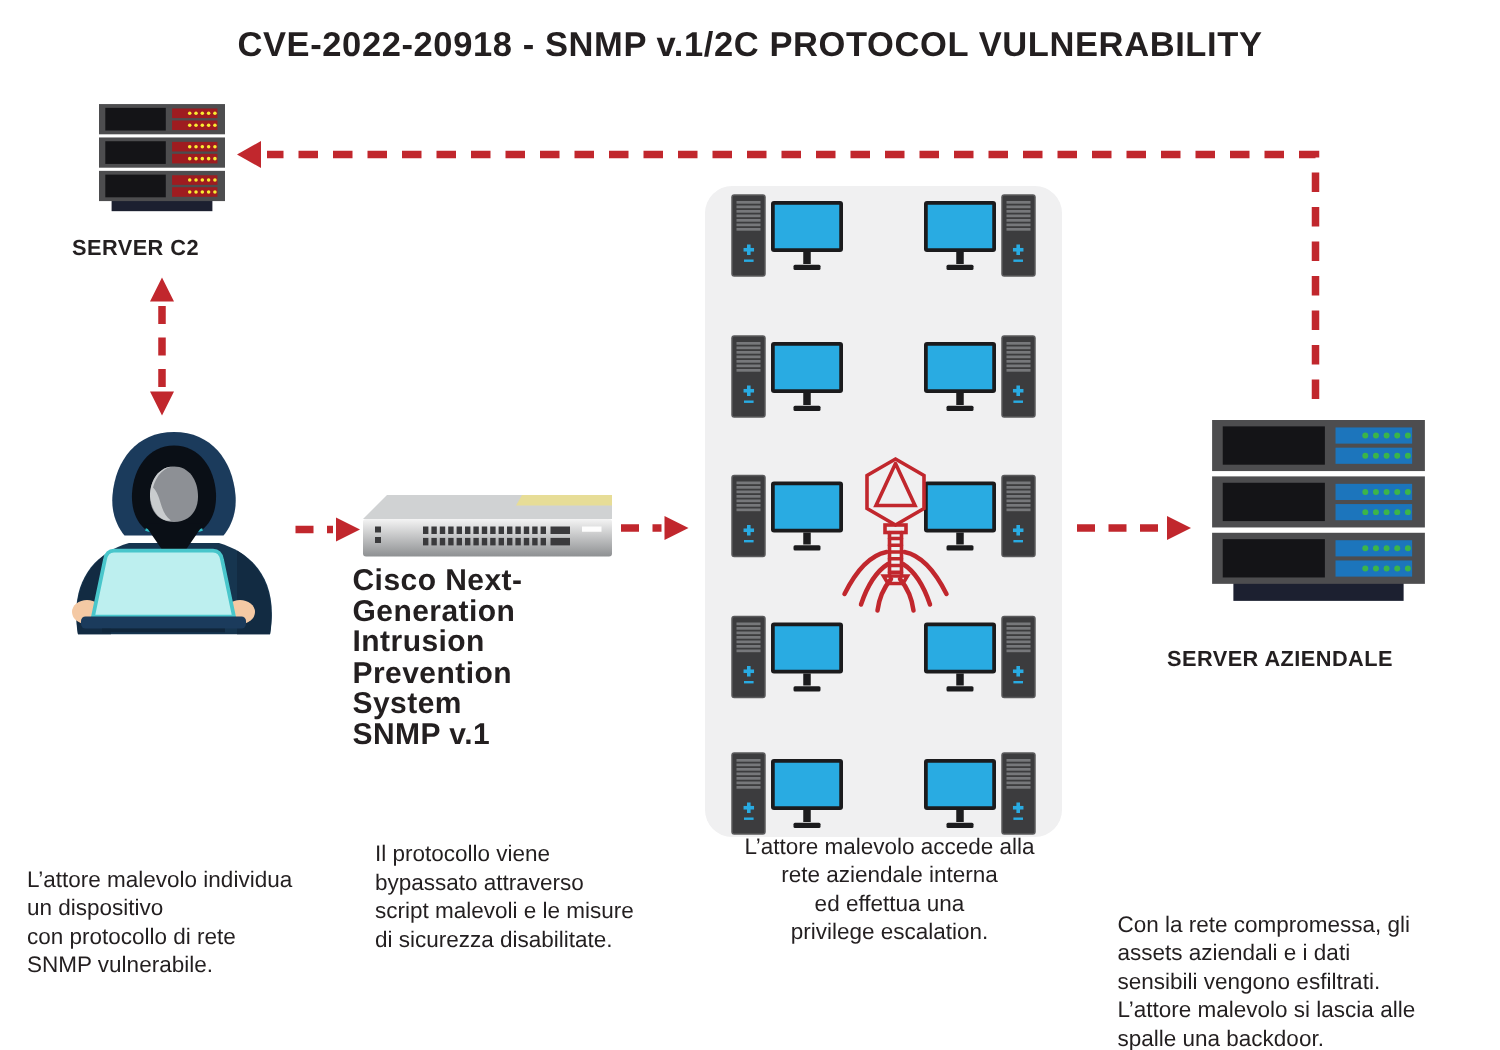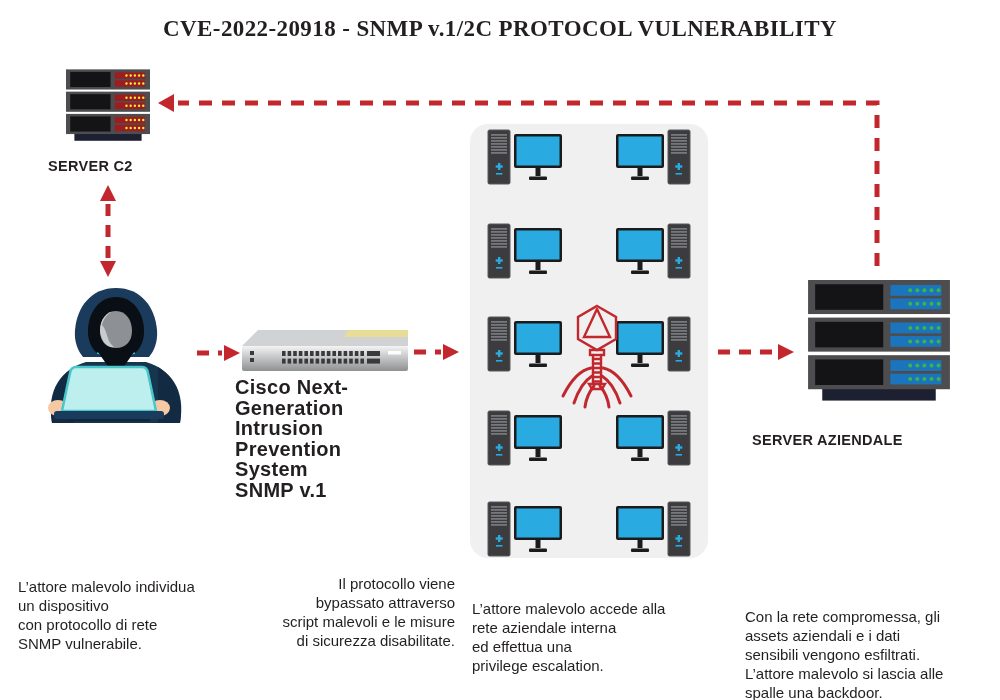--- a/index.html
+++ b/index.html
@@ -1,20 +1,20 @@
 <!DOCTYPE html>
 <html style="--arrow-red: #C1272D; --virus-red: #C1272D; --monitor-blue: #29ABE2; --panel-gray: #F0F0F1; --server-frame-gray: #4D4D4F; --c2-bar-red: #9E1C20; --c2-led-yellow: #F9ED32; --az-bar-blue: #1C75BC; --az-led-green: #3BB54A; --text-dark: #231F20;"><head>
 <meta charset="utf-8">
 <style>
   html,body{margin:0;padding:0;background:#fff;}
   #canvas{position:relative;width:1000px;height:700px;background:#fff;overflow:hidden;
           font-family:"Liberation Sans",sans-serif;color:var(--text-dark,#231F20);}
   .abs{position:absolute;}
   #title{top:16px;left:0;width:1000px;text-align:center;font-size:23px;font-weight:700;
-         letter-spacing:.4px;color:var(--text-dark,#231F20);font-family:Liberation Serif, serif;}
+         letter-spacing:.4px;color:var(--text-dark,#231F20);}
   .node-label{font-size:14.5px;font-weight:700;text-align:left;letter-spacing:.3px;
               color:var(--text-dark,#231F20);}
   .caption{font-size:15px;font-weight:400;line-height:19px;white-space:pre-line;
            color:var(--text-dark,#231F20);}
   .dash{stroke:var(--arrow-red,#C1272D);stroke-width:5;fill:none;stroke-dasharray:12 9;}
   .dash-long{stroke:var(--arrow-red,#C1272D);stroke-width:5;fill:none;stroke-dasharray:13 10;}
   .ah{fill:var(--arrow-red,#C1272D);}
   .virus{stroke:var(--virus-red,#C1272D);fill:none;stroke-width:2.4;stroke-linecap:round;}
   svg{display:block;}
 </style>
@@ -290,31 +290,31 @@
             <circle cx="92" cy="7.3" r="1.4"></circle>
           <circle cx="72" cy="16.8" r="1.4"></circle>
             <circle cx="77" cy="16.8" r="1.4"></circle>
             <circle cx="82" cy="16.8" r="1.4"></circle>
             <circle cx="87" cy="16.8" r="1.4"></circle>
             <circle cx="92" cy="16.8" r="1.4"></circle>
         </g>
       </g>
     </svg>
   </div>
-  <div class="abs node-label" style="left:752px;top:432px;width:200px">SERVER AZIENDALE</div>
+  <div class="abs node-label" style="left:778px;top:432px;width:200px">SERVER AZIENDALE</div>
 
   <div class="abs caption" style="left:18px;top:577px;width:232px;text-align:left">L’attore malevolo individua
 un dispositivo
 con protocollo di rete
 SNMP vulnerabile.</div>
-  <div class="abs caption" style="left:250px;top:574px;width:205px;text-align:right">Il protocollo viene
+  <div class="abs caption" style="left:250px;top:560px;width:205px;text-align:left">Il protocollo viene
 bypassato attraverso
 script malevoli e le misure
 di sicurezza disabilitate.</div>
-  <div class="abs caption" style="left:472px;top:599px;width:242px;text-align:left">L’attore malevolo accede alla
+  <div class="abs caption" style="left:472px;top:555px;width:242px;text-align:center">L’attore malevolo accede alla
 rete aziendale interna
 ed effettua una
 privilege escalation.</div>
   <div class="abs caption" style="left:745px;top:607px;width:242px;">Con la rete compromessa, gli
 assets aziendali e i dati
 sensibili vengono esfiltrati.
 L’attore malevolo si lascia alle
 spalle una backdoor.</div>
 
 </div>

